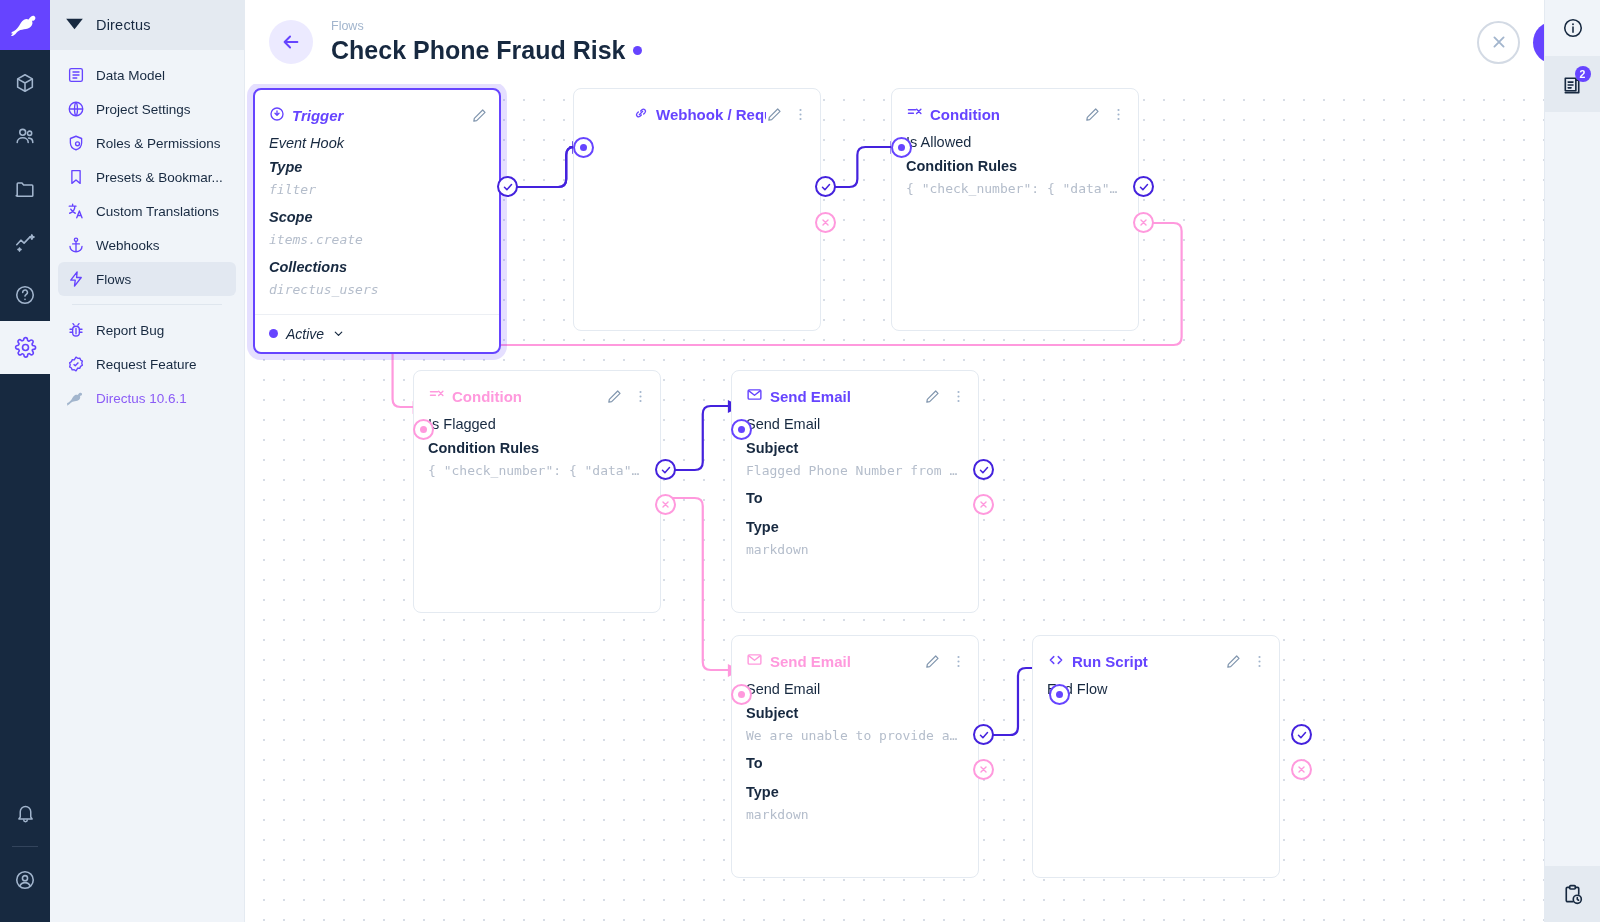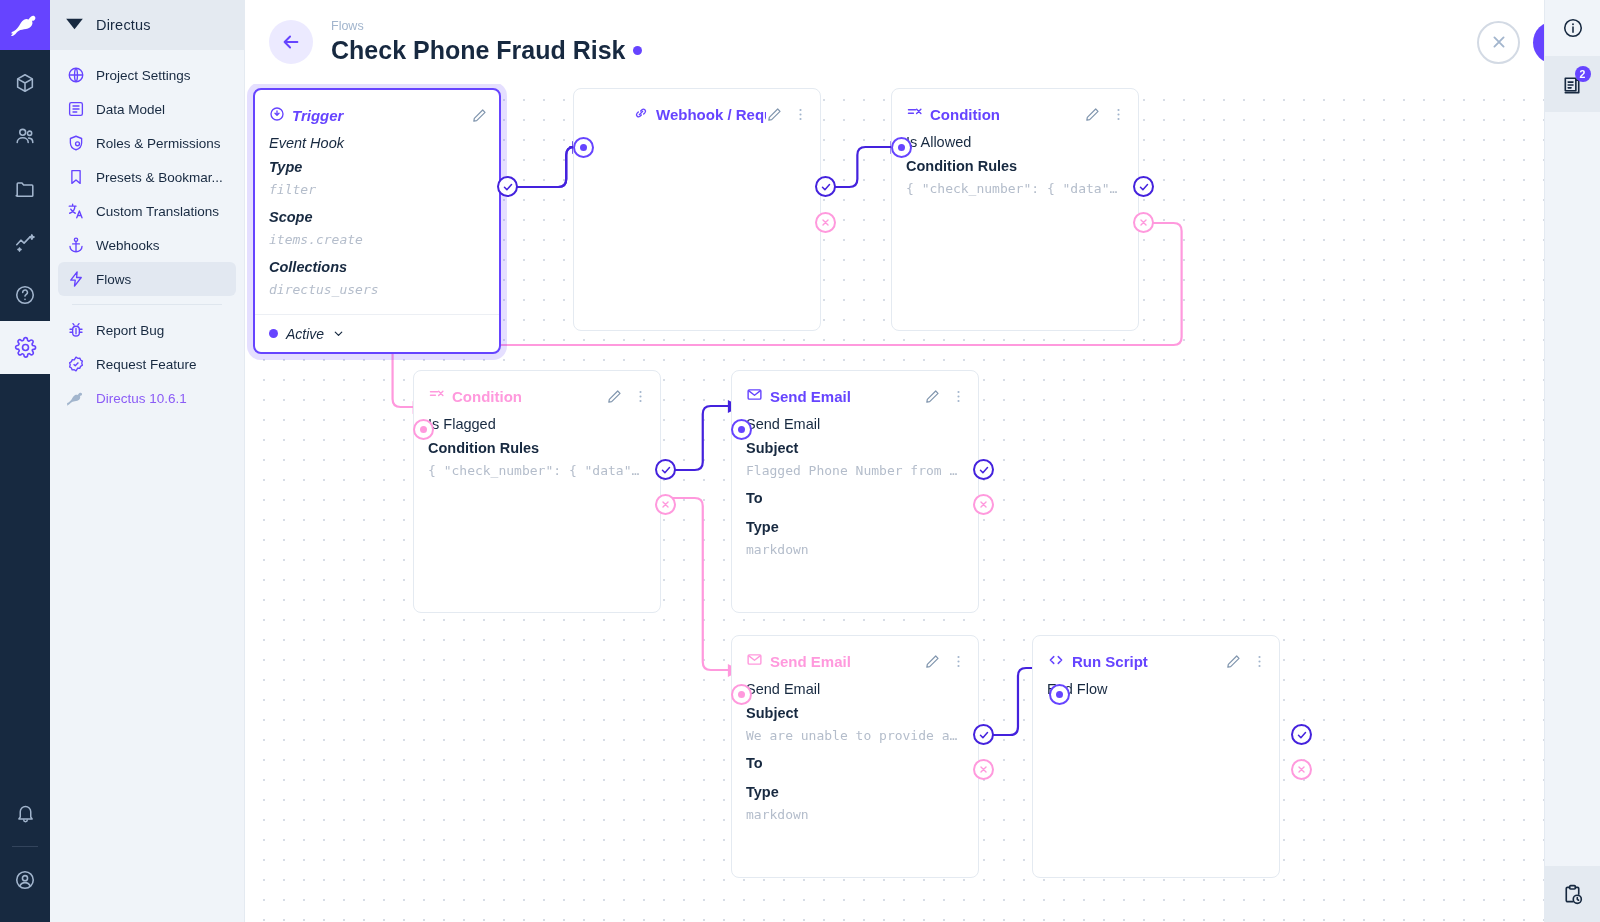--- a/index.html
+++ b/index.html
@@ -251,36 +251,36 @@
             <path d="M2.5 6.5h19L12 18.5 2.5 6.5z" fill="#172940"></path>
           </svg>
       </span>
       <span class="nav-header-title">Directus</span>
     </div>
 
     <div class="nav-list">
 
       <div class="nav-item">
         <span class="nav-icon">
+          <svg width="18" height="18" viewBox="0 0 24 24" fill="none" stroke="currentColor" stroke-width="1.8" stroke-linecap="round">
+              <rect x="3.5" y="3.5" width="17" height="17" rx="2.2"></rect>
+              <path d="M8 8h8M8 12h8M8 16h5"></path>
+            </svg>
+        </span>
+        <span>Data Model</span>
+      </div>
+
+      <div class="nav-item">
+        <span class="nav-icon">
           <svg width="18" height="18" viewBox="0 0 24 24" fill="none" stroke="currentColor" stroke-width="1.8">
               <circle cx="12" cy="12" r="9"></circle>
               <path d="M3 12h18M12 3c2.6 2.6 2.6 15.4 0 18M12 3c-2.6 2.6-2.6 15.4 0 18"></path>
             </svg>
         </span>
         <span>Project Settings</span>
-      </div>
-
-      <div class="nav-item">
-        <span class="nav-icon">
-          <svg width="18" height="18" viewBox="0 0 24 24" fill="none" stroke="currentColor" stroke-width="1.8" stroke-linecap="round">
-              <rect x="3.5" y="3.5" width="17" height="17" rx="2.2"></rect>
-              <path d="M8 8h8M8 12h8M8 16h5"></path>
-            </svg>
-        </span>
-        <span>Data Model</span>
       </div>
 
       <div class="nav-item">
         <span class="nav-icon">
           <svg width="18" height="18" viewBox="0 0 24 24" fill="none" stroke="currentColor" stroke-width="1.8" stroke-linejoin="round">
               <path d="M12 3l7.5 3v5.5c0 4.6-3.1 8-7.5 9.5-4.4-1.5-7.5-4.9-7.5-9.5V6L12 3z"></path>
               <circle cx="14" cy="13" r="2.6"></circle>
             </svg>
         </span>
         <span>Roles &amp; Permissions</span>

